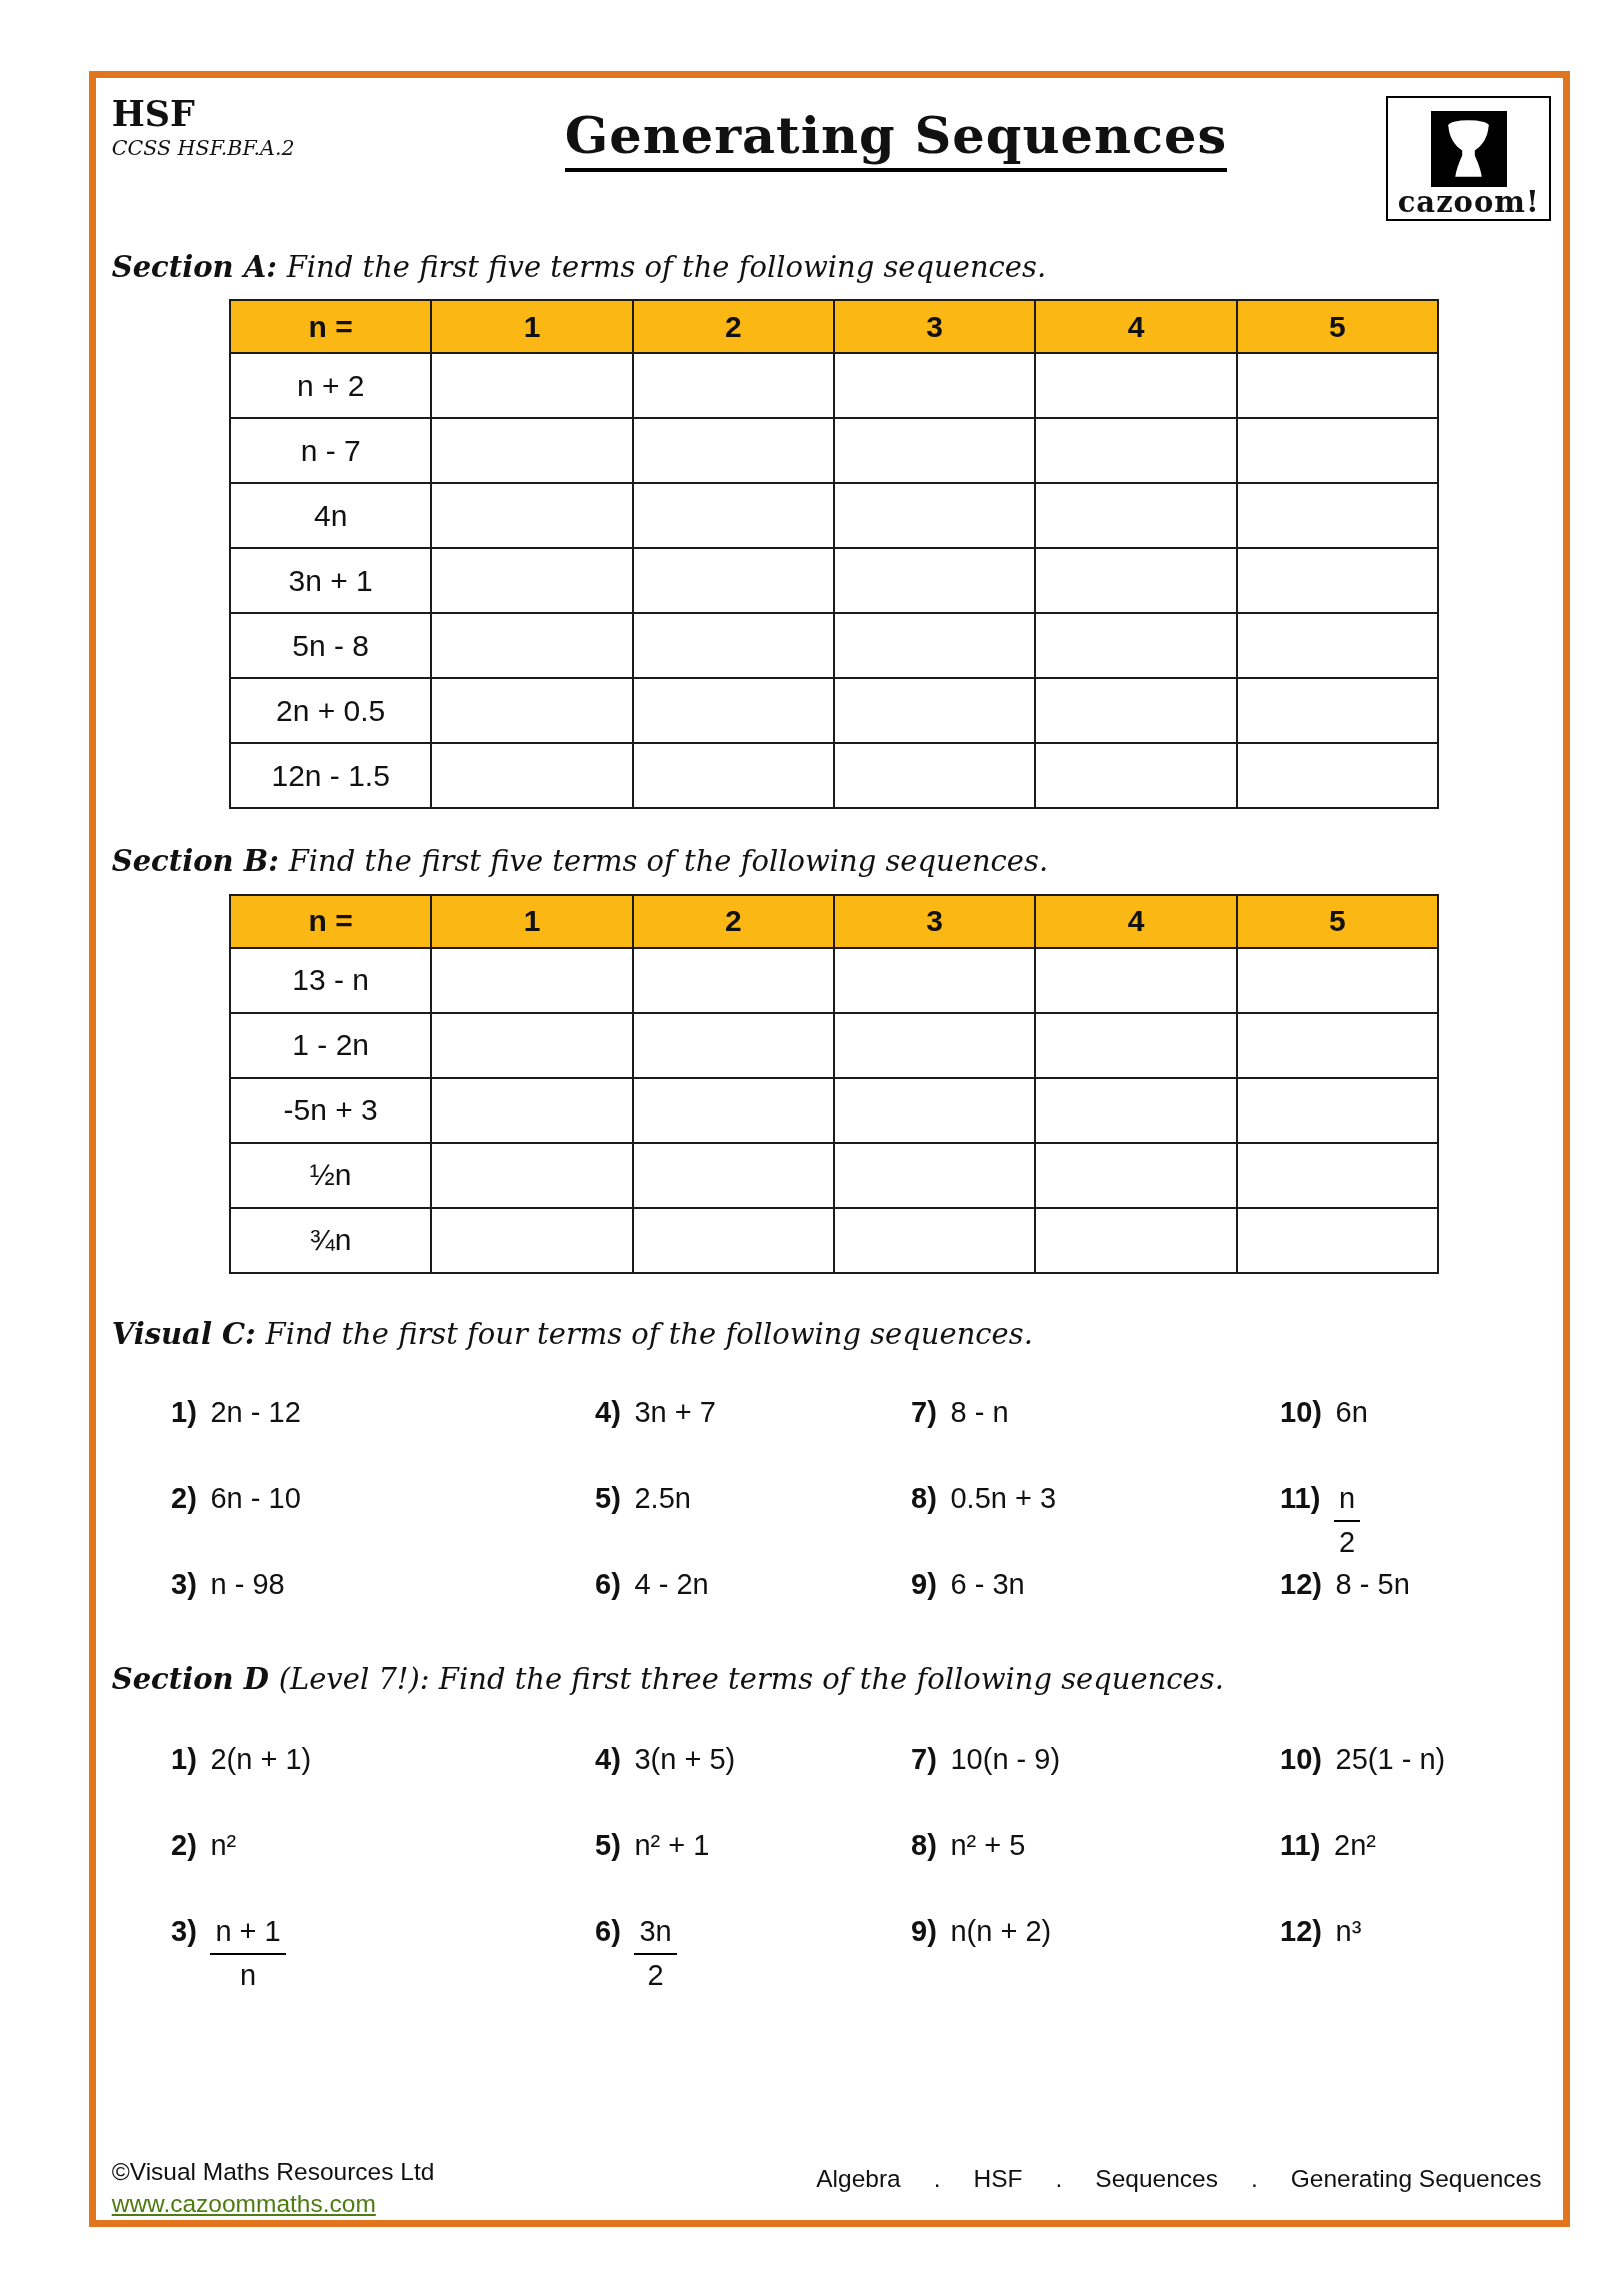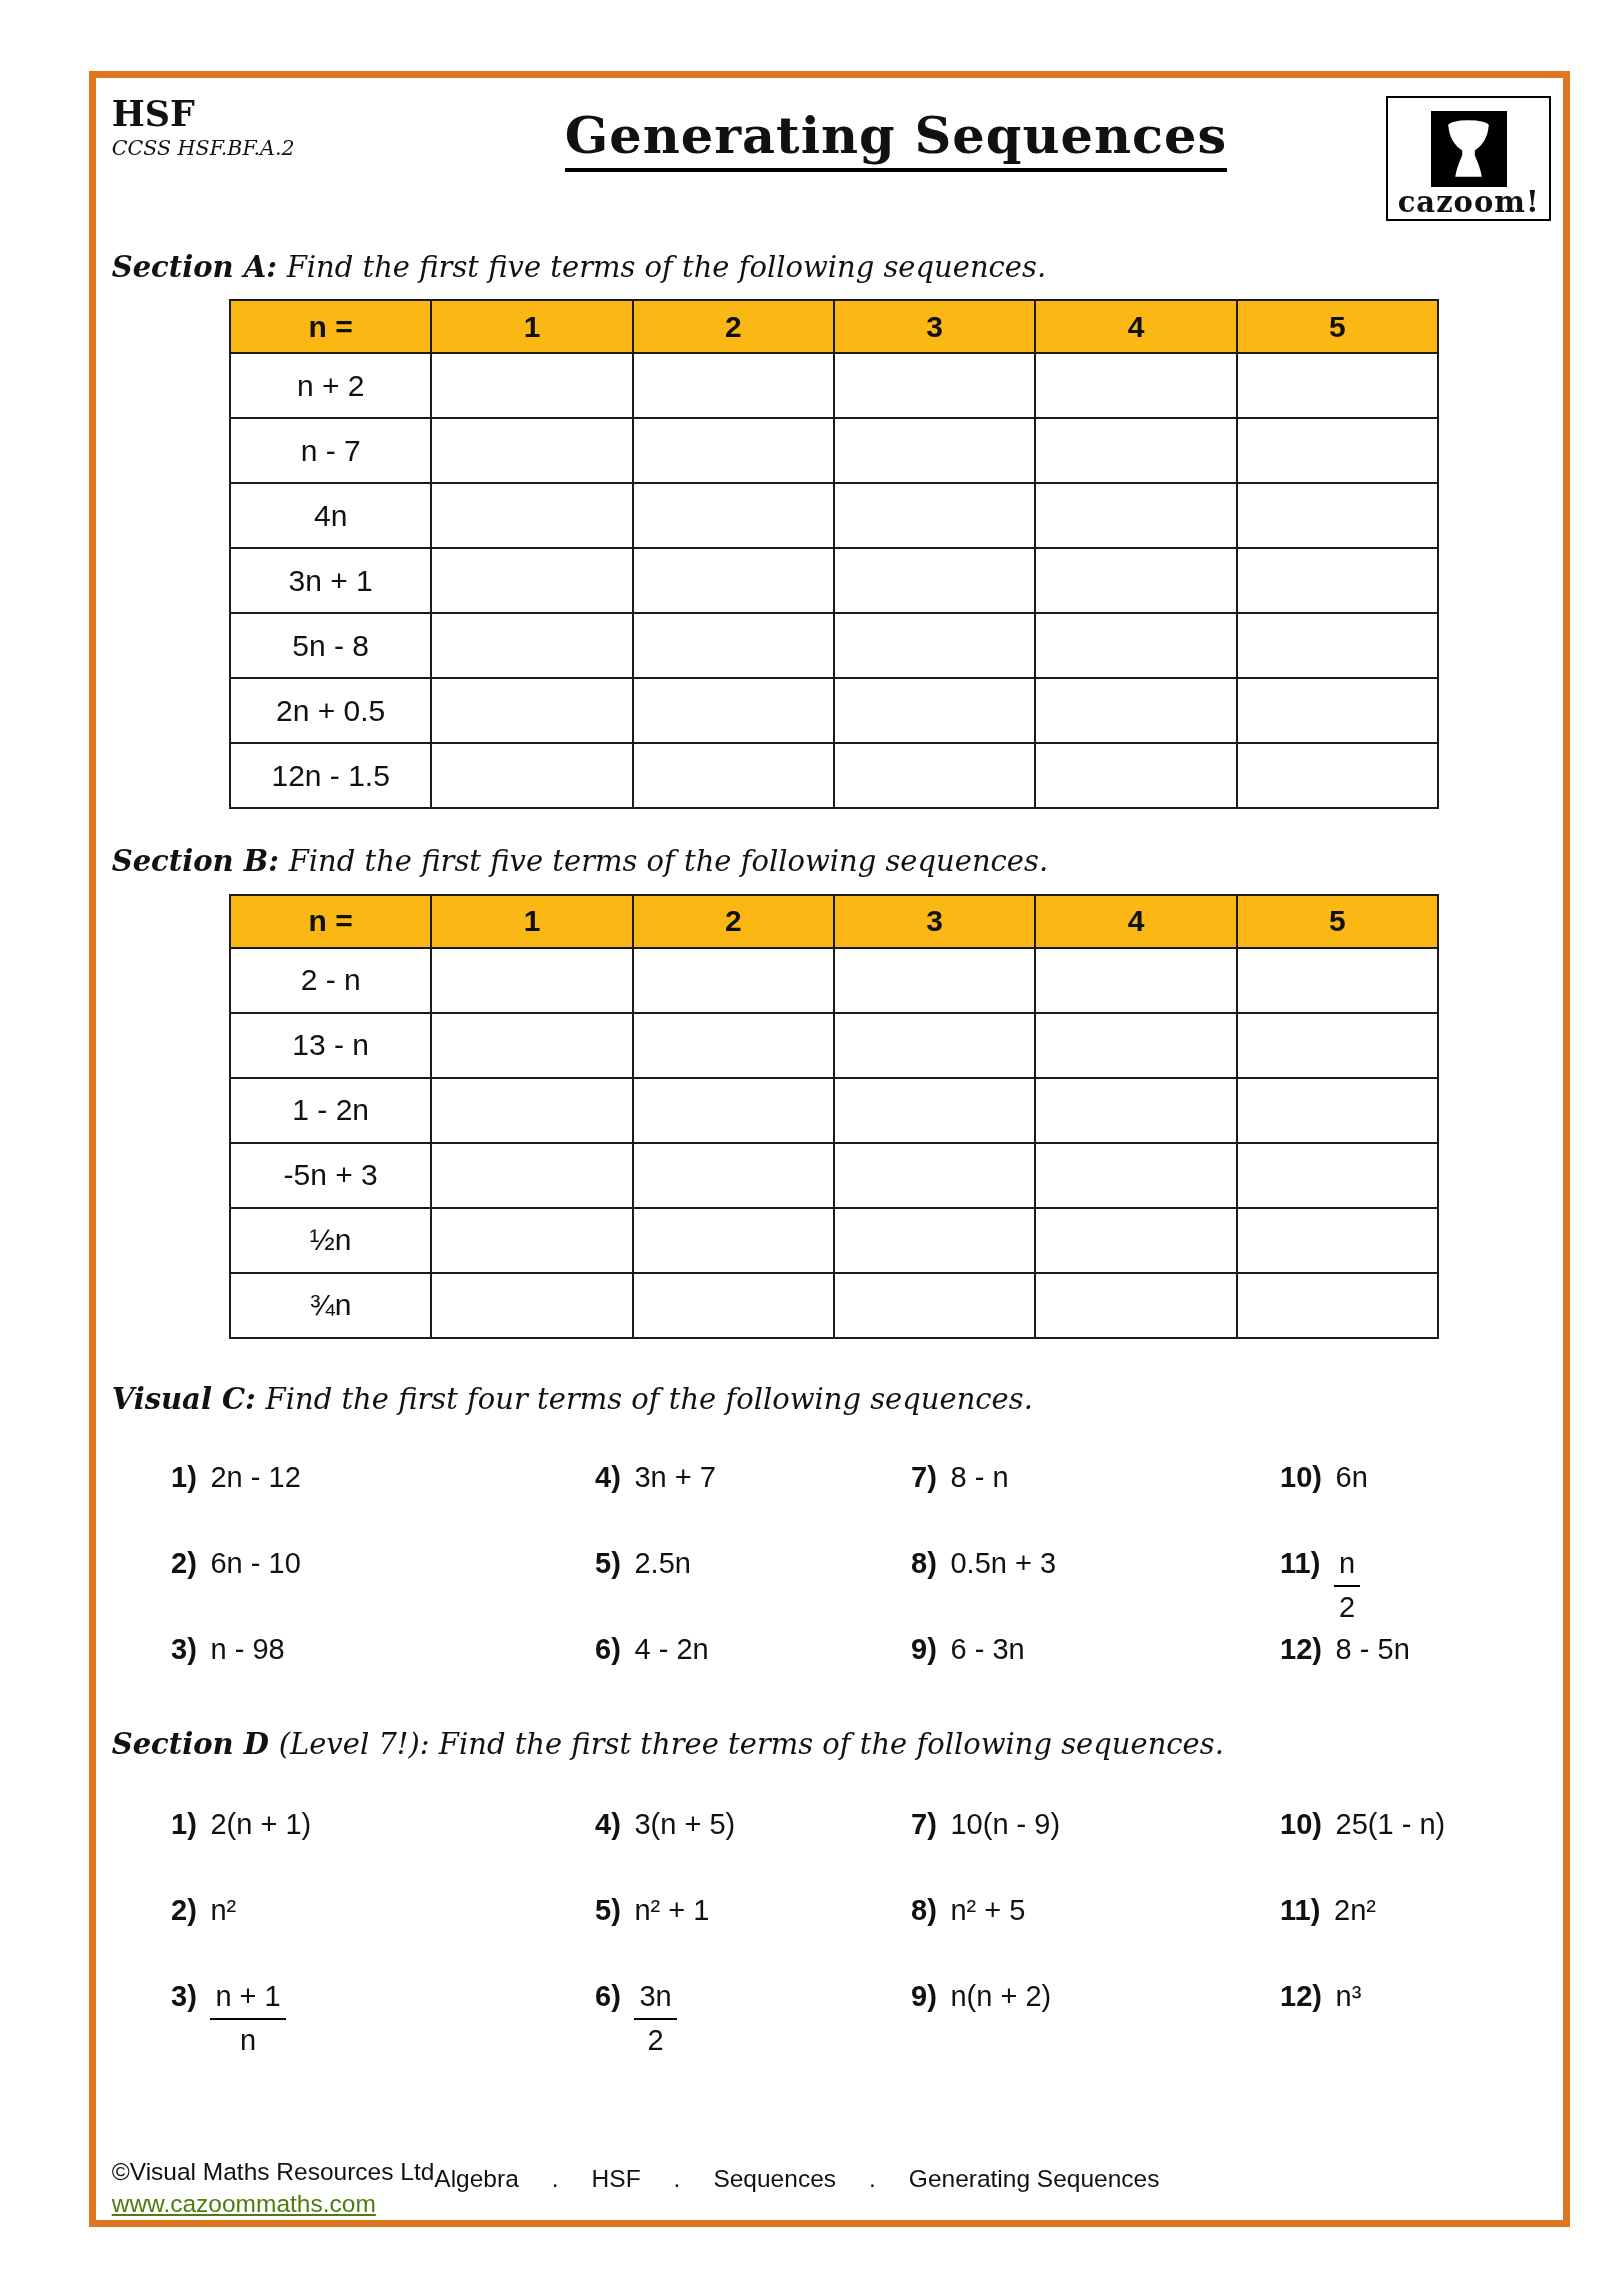--- a/index.html
+++ b/index.html
@@ -32,21 +32,21 @@
   
   .items{display:grid;grid-template-columns:424px 316px 369px 1fr;margin-left:75px;}
   .item{min-height:86px;font-size:29px;display:flex;align-items:flex-start;}
   .inum{font-weight:bold;margin-right:13.7px;white-space:nowrap;}
   .iexpr{white-space:nowrap;}
   .frac{display:inline-block;text-align:center;vertical-align:top;}
   .ftop{display:block;border-bottom:2.9px solid #000;padding:0 4.9px 4.9px;}
   .fbot{display:block;padding-top:3.9px;}
 
   
-  .footer{position:absolute;left:15.7px;right:21.6px;bottom:2px;display:flex;align-items:flex-end;}
+  .footer{position:absolute;left:15.7px;right:21.6px;bottom:2px;display:flex;justify-content:space-between;align-items:flex-end;}
   .copyright{font-size:24.5px;}
   .weblink{font-size:24.5px;color:#4d7c0f;text-decoration:underline;display:inline-block;margin-top:3.9px;}
   .crumbs{font-size:24.5px;display:flex;gap:33px;padding-bottom:25.5px;}
   .mt-a-head{margin-top:29px;}
   .mt-a-table{margin-top:15.7px;}
   .mt-b-head{margin-top:35px;}
   .mt-b-table{margin-top:15.7px;}
   .mt-c-head{margin-top:43px;}
   .mt-c-items{margin-top:45px;}
   .mt-d-head{margin-top:7.8px;}
@@ -162,28 +162,20 @@
         <th>n =</th>
         <th>1</th>
         <th>2</th>
         <th>3</th>
         <th>4</th>
         <th>5</th>
       </tr>
     </thead>
     <tbody>
       <tr>
-            <td>2 - n</td>
-            <td></td>
-            <td></td>
-            <td></td>
-            <td></td>
-            <td></td>
-          </tr>
-      <tr>
             <td>13 - n</td>
             <td></td>
             <td></td>
             <td></td>
             <td></td>
             <td></td>
           </tr>
       <tr>
             <td>1 - 2n</td>
             <td></td>

